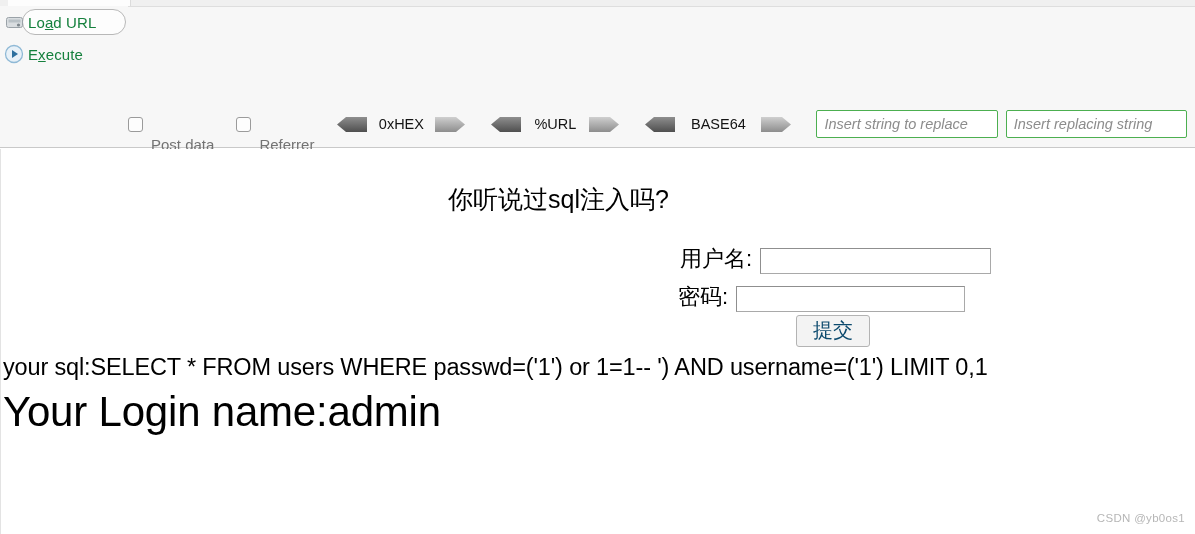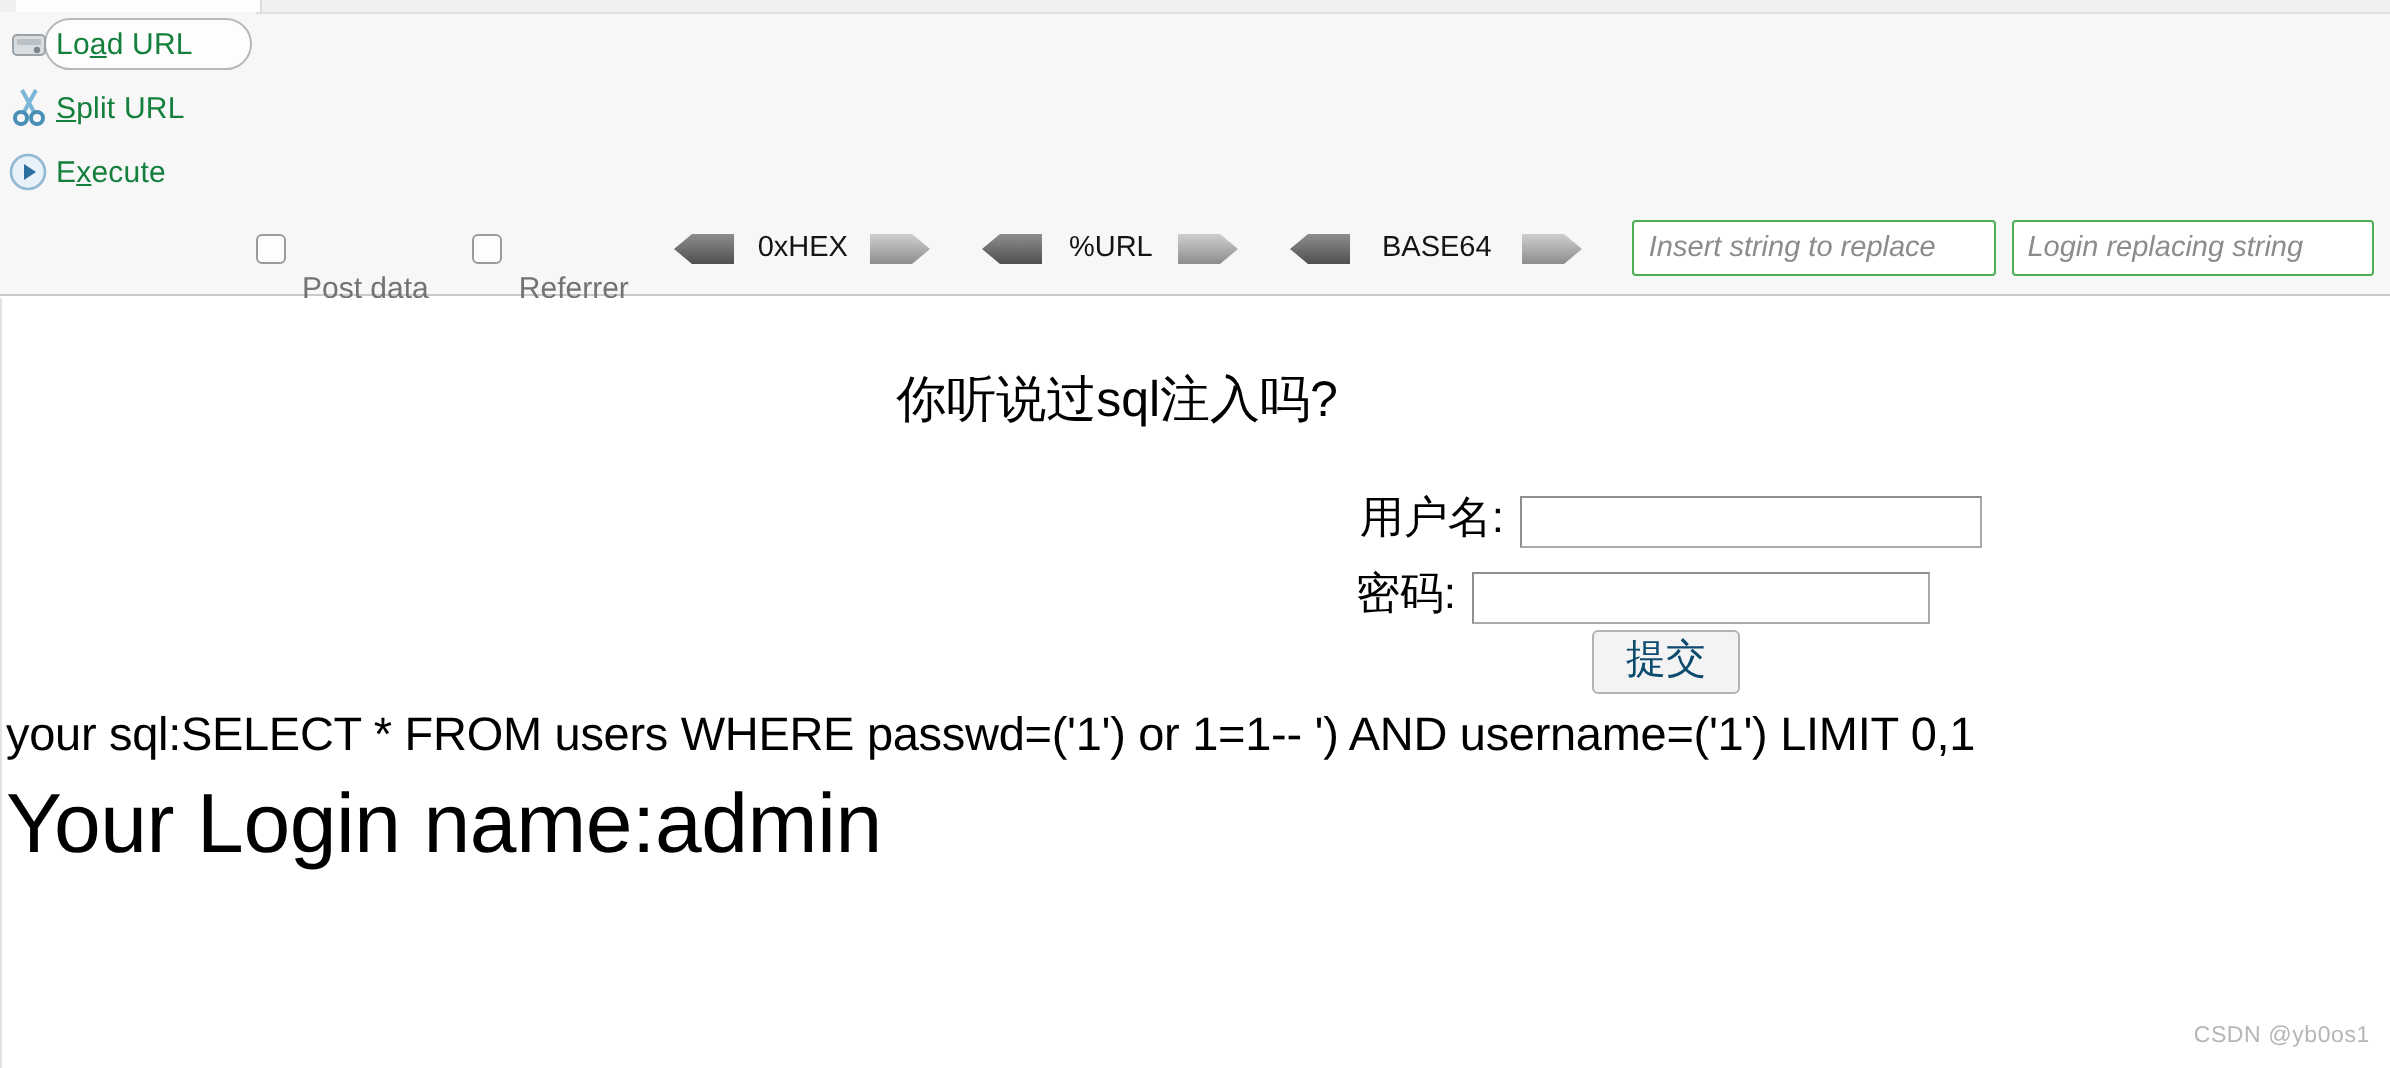--- a/index.html
+++ b/index.html
@@ -264,30 +264,20 @@
       <span class="cmd-icon">
         <svg width="19" height="16" viewBox="0 0 19 16">
           <rect x="1.5" y="3.5" width="16" height="10" rx="2" fill="#d9dde0" stroke="#9aa2a8"></rect>
           <rect x="3.5" y="5.5" width="12" height="3" fill="#b9c1c6"></rect>
           <circle cx="13.5" cy="11" r="1.6" fill="#7d868c"></circle>
         </svg>
       </span>
       <span class="cmd-label"><span>Lo</span><u>a</u><span>d URL</span></span>
     </div>
 
-    <div class="cmd-row">
-      <span class="cmd-icon">
-        <svg width="17" height="20" viewBox="0 0 17 20">
-          <path d="M5 1 L11 12 M12 1 L6 12" stroke="#79b6d8" stroke-width="2" fill="none"></path>
-          <circle cx="4.5" cy="15" r="3" fill="none" stroke="#4a8fb5" stroke-width="2"></circle>
-          <circle cx="12.5" cy="15" r="3" fill="none" stroke="#4a8fb5" stroke-width="2"></circle>
-        </svg>
-      </span>
-      <span class="cmd-label"><u>S</u><span>plit URL</span></span>
-    </div>
 
     <div class="cmd-row">
       <span class="cmd-icon">
         <svg width="20" height="20" viewBox="0 0 20 20">
           <circle cx="10" cy="10" r="8.5" fill="#e8f1f8" stroke="#8fb9d6" stroke-width="1.3"></circle>
           <path d="M8 6 L14 10 L8 14 Z" fill="#2d6f9e"></path>
         </svg>
       </span>
       <span class="cmd-label"><span>E</span><u>x</u><span>ecute</span></span>
     </div>
@@ -354,21 +344,21 @@
       </span>
       <span class="enc-label" style="min-width:64px">BASE64</span>
       <span class="arrow-r">
         <svg width="32" height="17" viewBox="0 0 32 17">
             <path d="M1 1 L22 1 L31 8.5 L22 16 L1 16 Z" fill="url(#glite)"></path>
           </svg>
       </span>
     </div>
 
     <div class="repl-input">Insert string to replace</div>
-    <div class="repl-input">Login replacing string</div>
+    <div class="repl-input">Insert replacing string</div>
   </div>
 </div>
 
 <div id="page">
 
   <div id="page-heading">你听说过sql注入吗?</div>
 
   <div class="form-line" id="line-user">
     <span class="form-label">用户名:</span>
     <input class="form-input" id="user-input" type="text" value="" style="">

